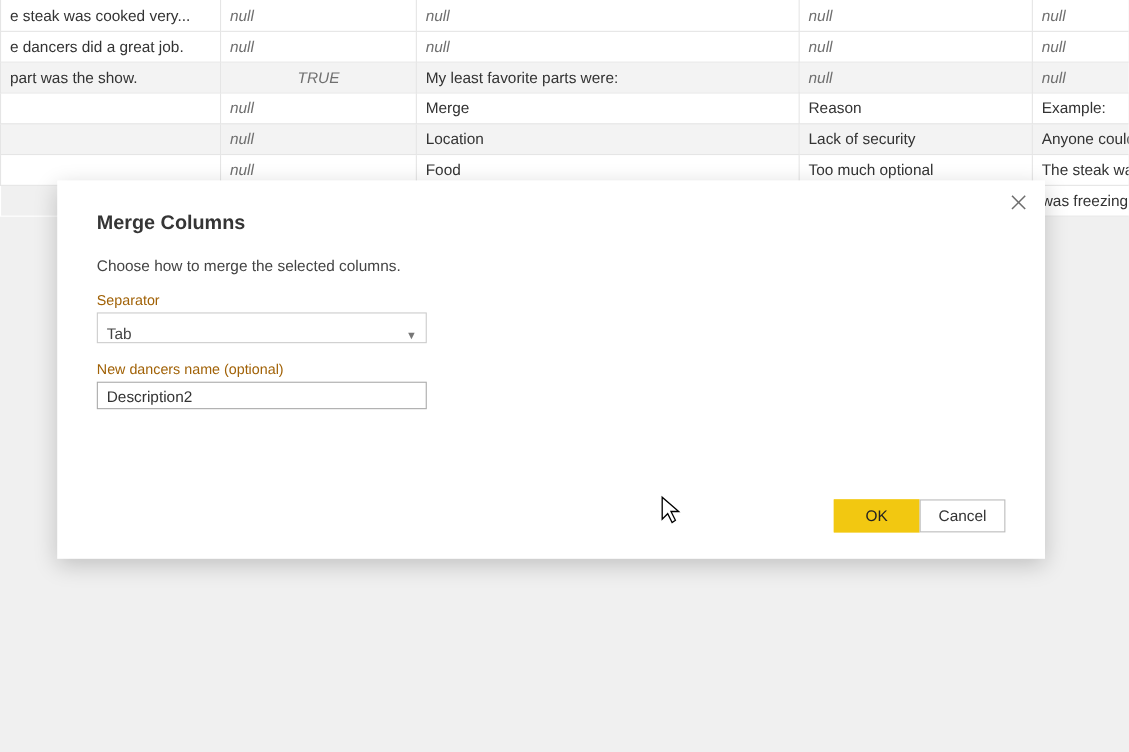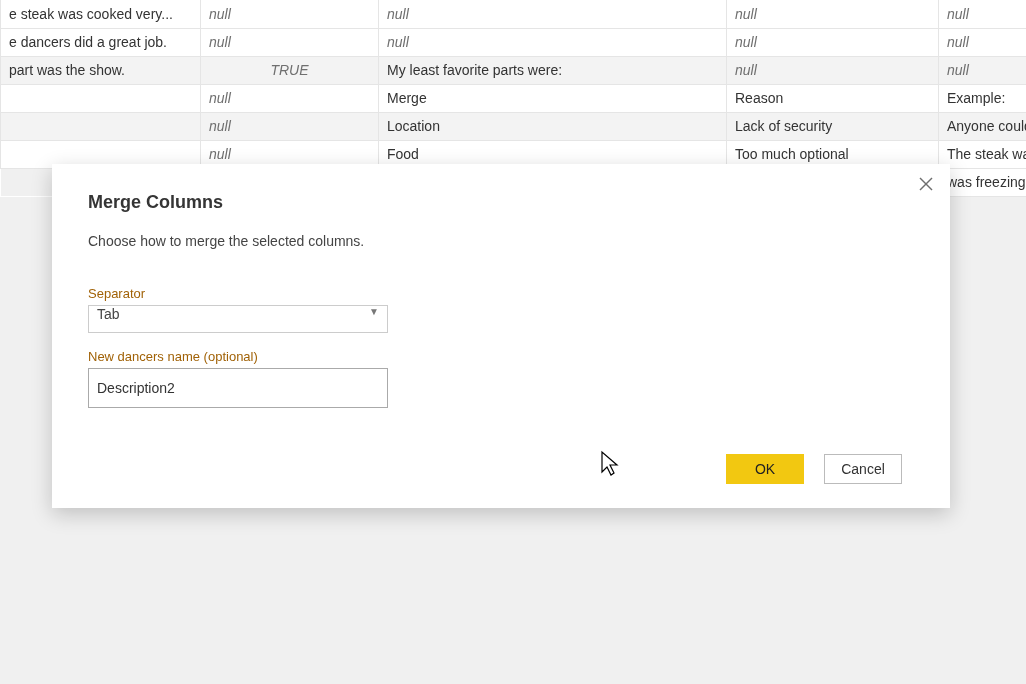--- a/index.html
+++ b/index.html
@@ -70,48 +70,48 @@
     }
     .modal h1 {
       margin: 0 0 20px 0;
       font-weight: 700;
       font-size: 18px;
       color: #353535;
     }
     .modal .instr {
       font-size: 14px;
       color: #444;
-      margin-bottom: 37px;
+      margin-bottom: 16px;
     }
     .modal .label {
       font-size: 13px;
       color: #a16207;
       margin-bottom: 4px;
     }
     .modal .select {
       width: 300px;
       height: 28px;
       border: 1px solid #ccc;
       background: #fff;
       display: flex;
-      align-items: flex-start;
+      align-items: flex-end;
       justify-content: space-between;
       padding: 0 8px;
       font-size: 14px;
       color: #444;
       margin-bottom: 16px;
       cursor: pointer;
     }
     .modal .select .caret {
       font-size: 10px;
       color: #777;
     }
     .modal .textbox {
       width: 300px;
-      height: 40px;
+      height: 25px;
       border: 1px solid #aaa;
       padding: 0 8px;
       font-size: 14px;
       color: #333;
       outline: none;
     }
     .modal .close {
       position: absolute;
       top: 8px;
       right: 12px;
@@ -119,24 +119,24 @@
       height: 24px;
       display: flex;
       align-items: center;
       justify-content: center;
       cursor: pointer;
       color: var(--x-color);
     }
     .modal .close svg { width: 14px; height: 14px; }
     .modal .buttons {
       position: absolute;
-      right: 48px;
+      right: 36px;
       bottom: 24px;
       display: flex;
-      gap: 20px;
+      gap: 0;
     }
     .btn {
       min-width: 78px;
       height: 30px;
       display: inline-flex;
       align-items: center;
       justify-content: center;
       font-size: 14px;
       cursor: pointer;
       border: 1px solid var(--btn-border);

